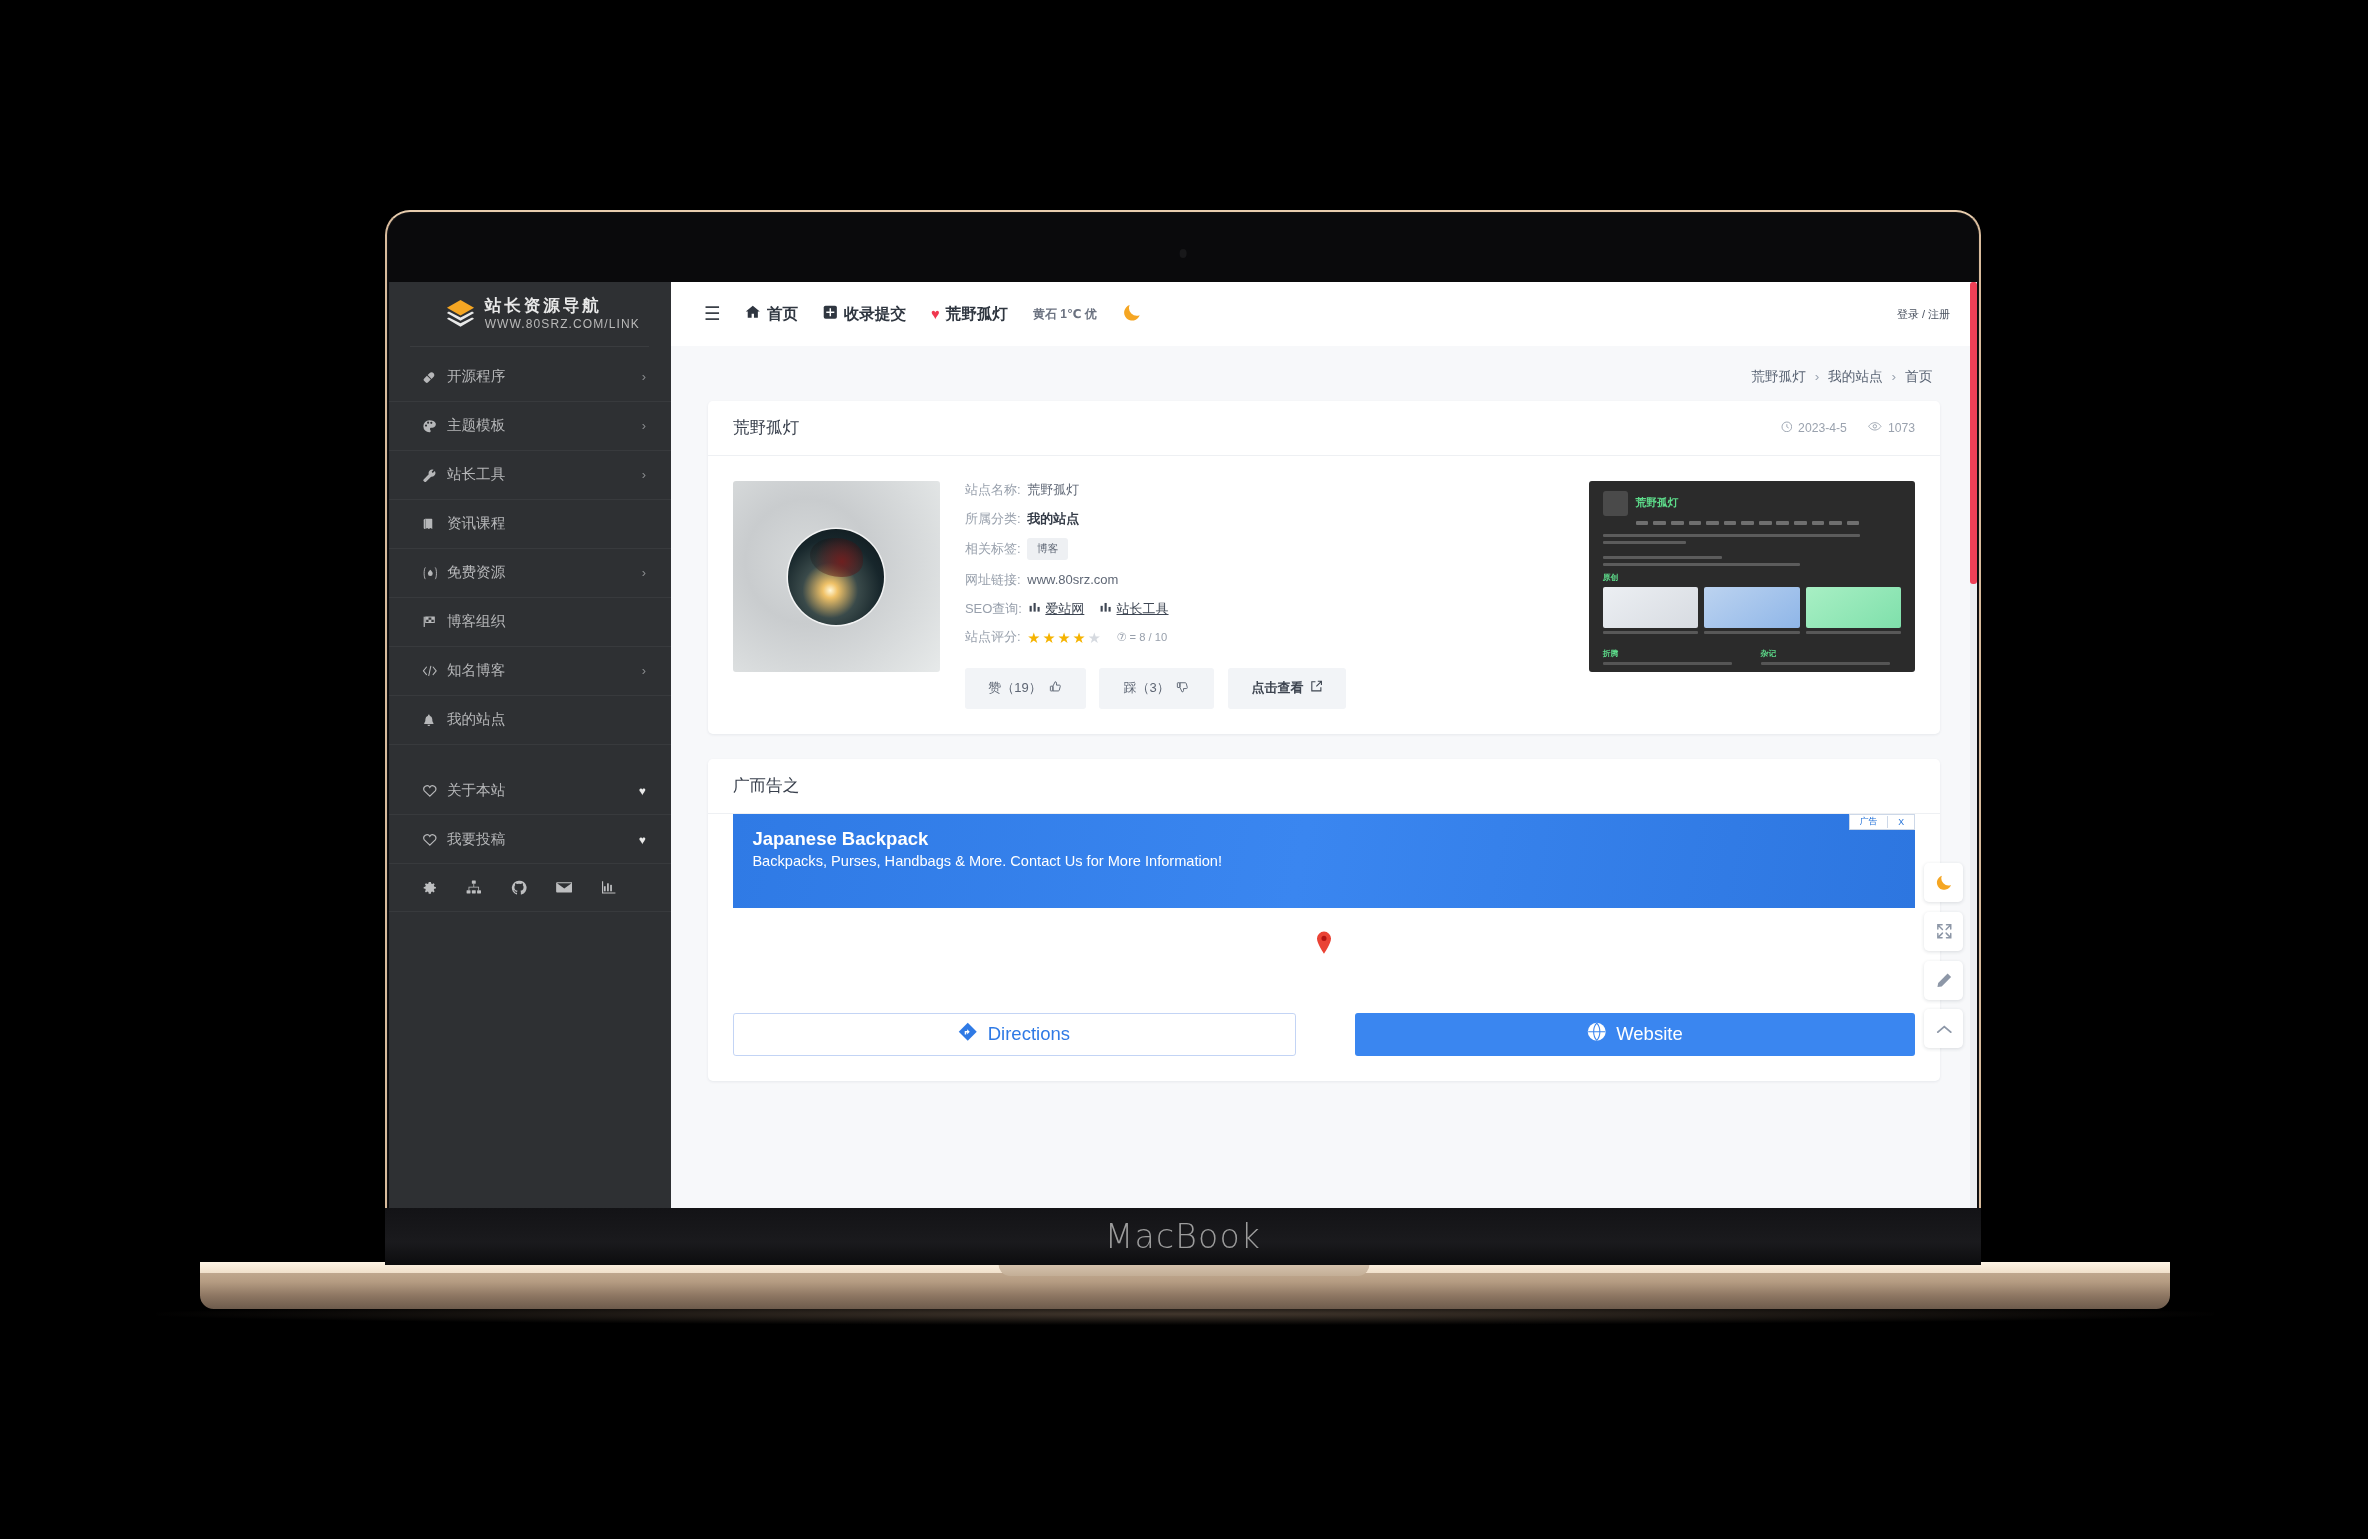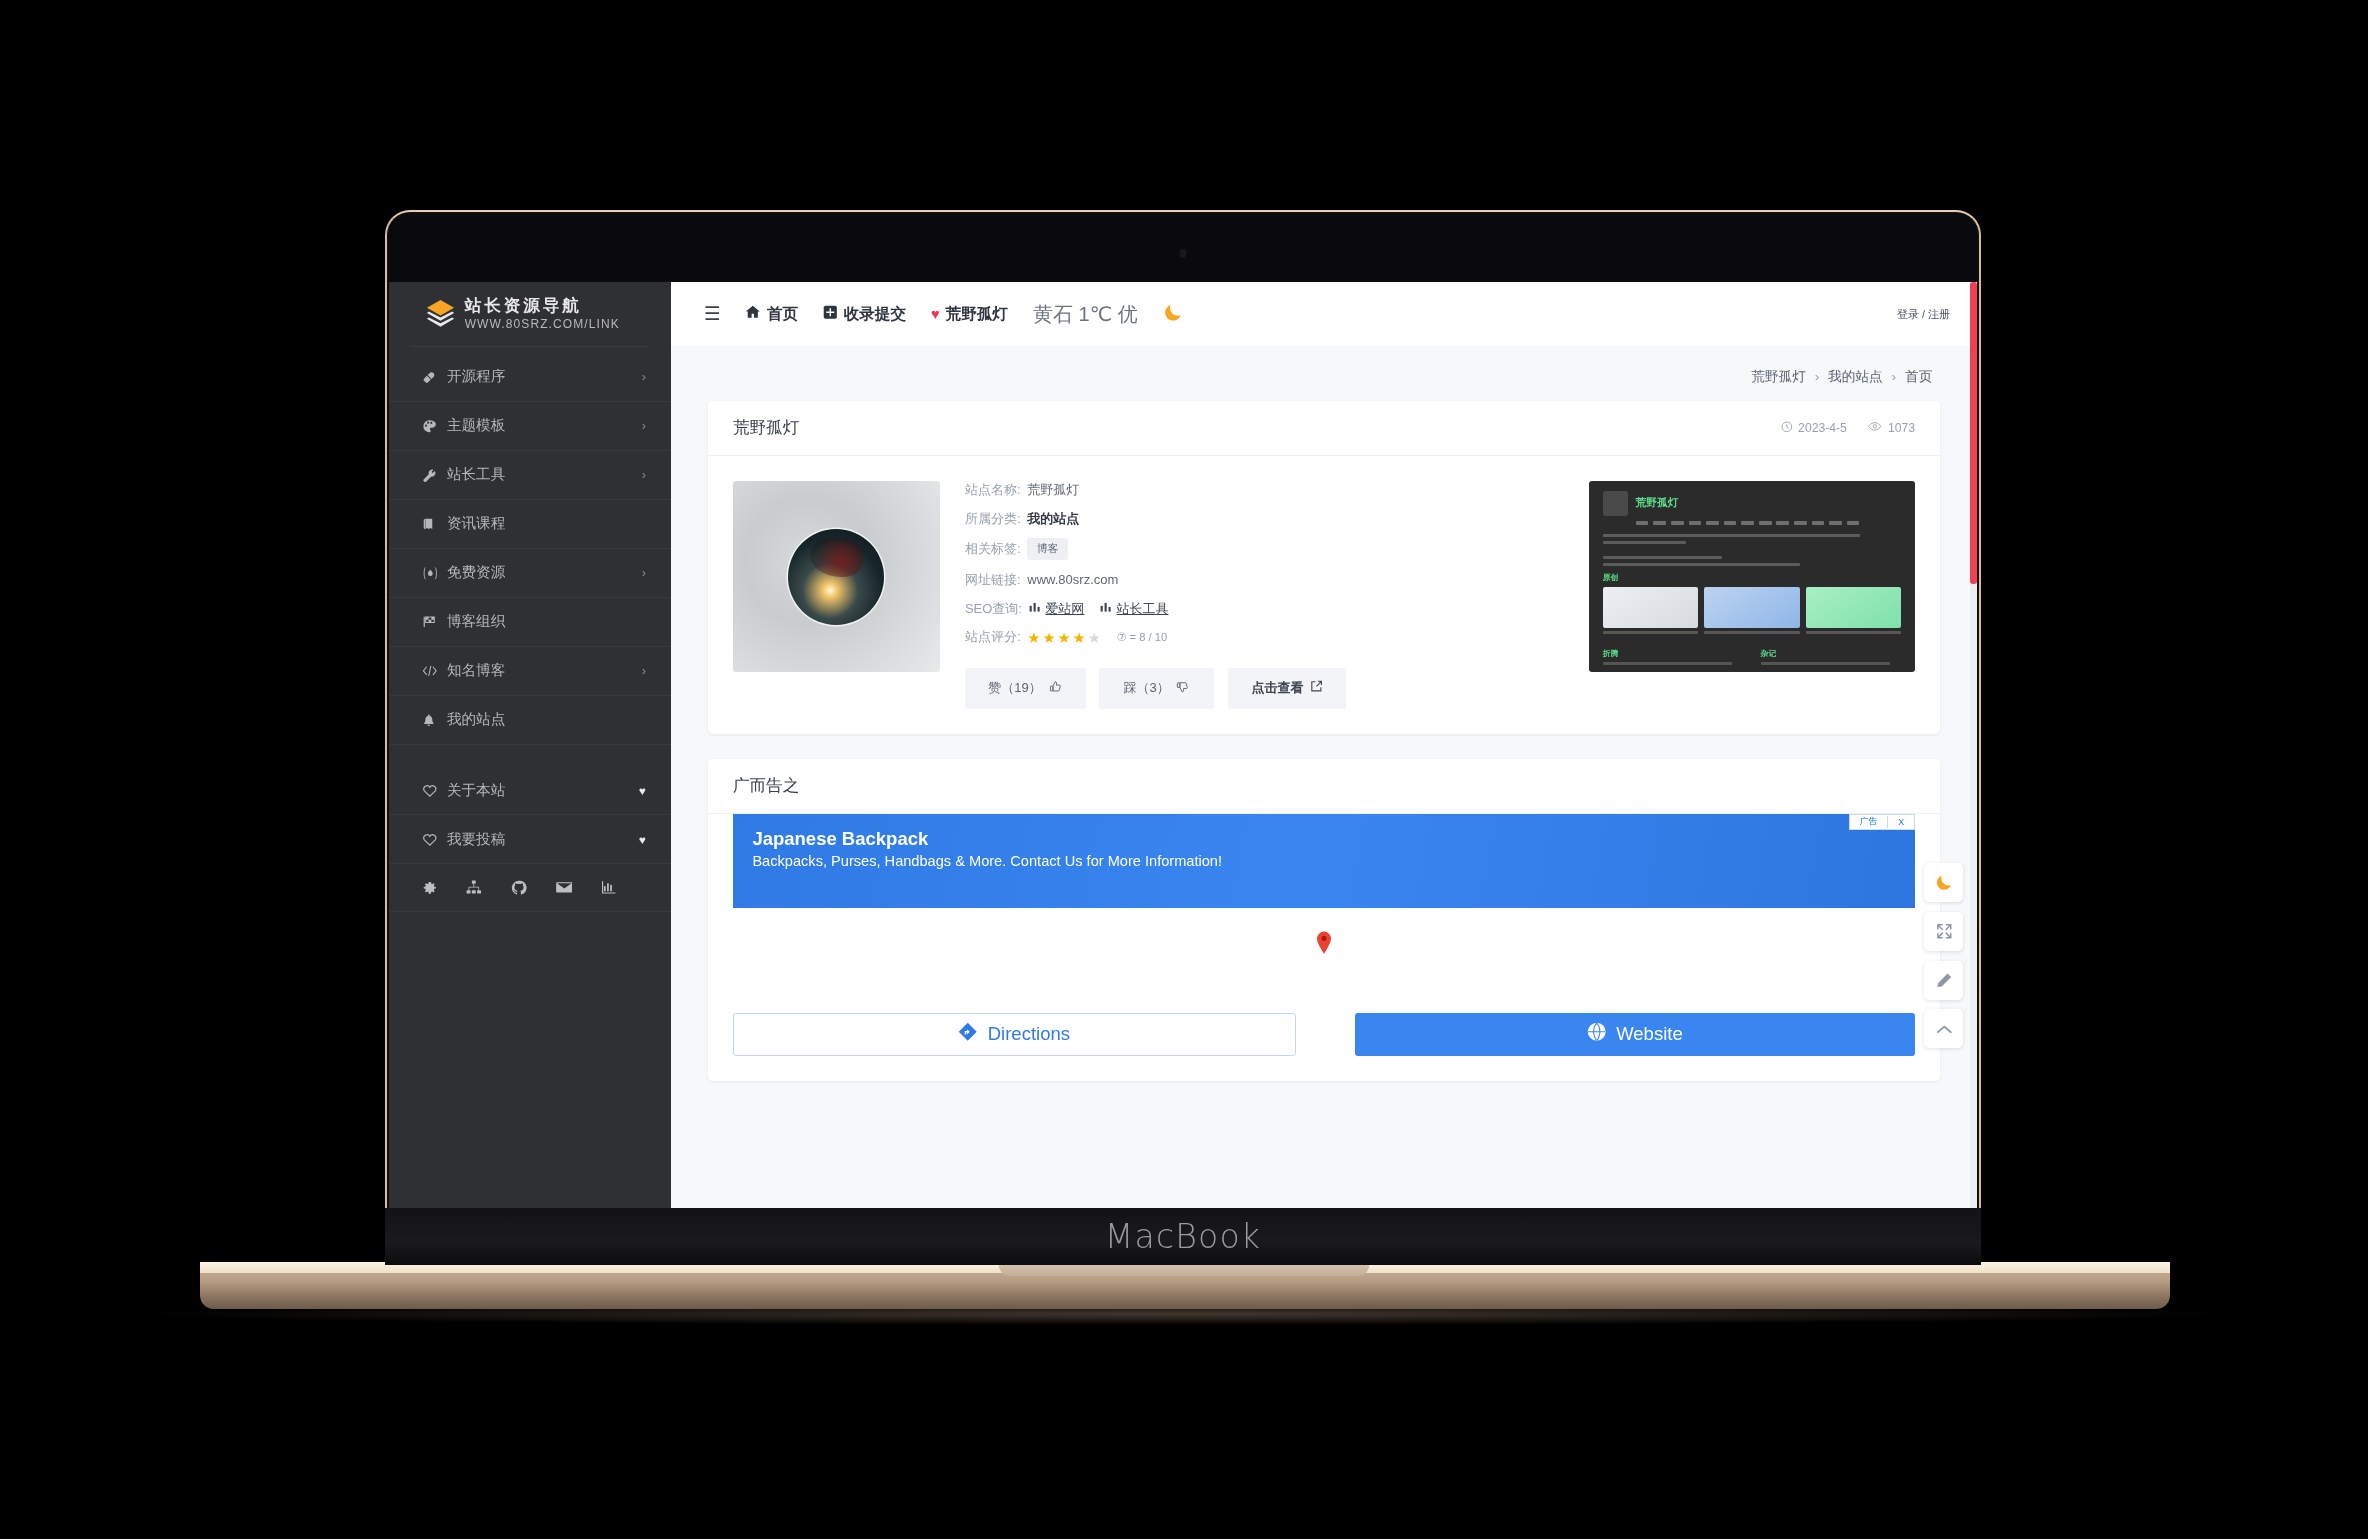--- a/index.html
+++ b/index.html
@@ -81,21 +81,21 @@
   }
 
   
   #sidebar {
     width: 282px; flex: 0 0 282px;
     background: #2e3033;
     display: flex; flex-direction: column;
   }
   .logo-wrap {
     height: 64px; display: flex; align-items: center; gap: 7.8px;
-    padding: 0 0 0 35px;
+    padding: 0 0 0 55px;
   }
   .logo-mark { width: 33px; height: 33px; flex: 0 0 33px; position: relative; }
   .logo-text-col { display: flex; flex-direction: column; line-height: 1; }
   .logo-title {
     color: #e8e8e8; font-size: 16.6px; font-weight: 700; letter-spacing: 2.9px;
     white-space: nowrap;
   }
   .logo-sub {
     color: #b9b9b9; font-size: 12px; letter-spacing: 1.1px;
     margin-top: 3.9px; white-space: nowrap;
@@ -137,21 +137,21 @@
     padding: 0 27px 0 33px;
     flex: 0 0 64px;
   }
   .tb-left { display: flex; align-items: center; gap: 25px; }
   .tb-item {
     display: flex; align-items: center; gap: 5.9px;
     font-size: 15.6px; color: #2f3640; font-weight: 700; cursor: pointer;
     white-space: nowrap;
   }
   .tb-hamb { font-size: 18.5px; color: #3a4048; font-weight: 400; cursor: pointer; }
-  .tb-weather { font-size: 20px; color: #6b7280; font-weight: 400; }
+  .tb-weather { font-size: 12px; color: #6b7280; font-weight: 700; }
   .tb-moon { color: #f5a623; font-size: 20.5px; cursor: pointer; line-height: 1; }
   .tb-right { margin-left: auto; font-size: 11px; color: #4a5260; cursor: pointer; }
   .heart-red { color: #f0384f; font-size: 14.6px; }
 
   #scrollarea {
     flex: 1; overflow: hidden; position: relative;
     padding: 0 37px;
   }
   .crumb {
     display: flex; justify-content: flex-end; align-items: center;

